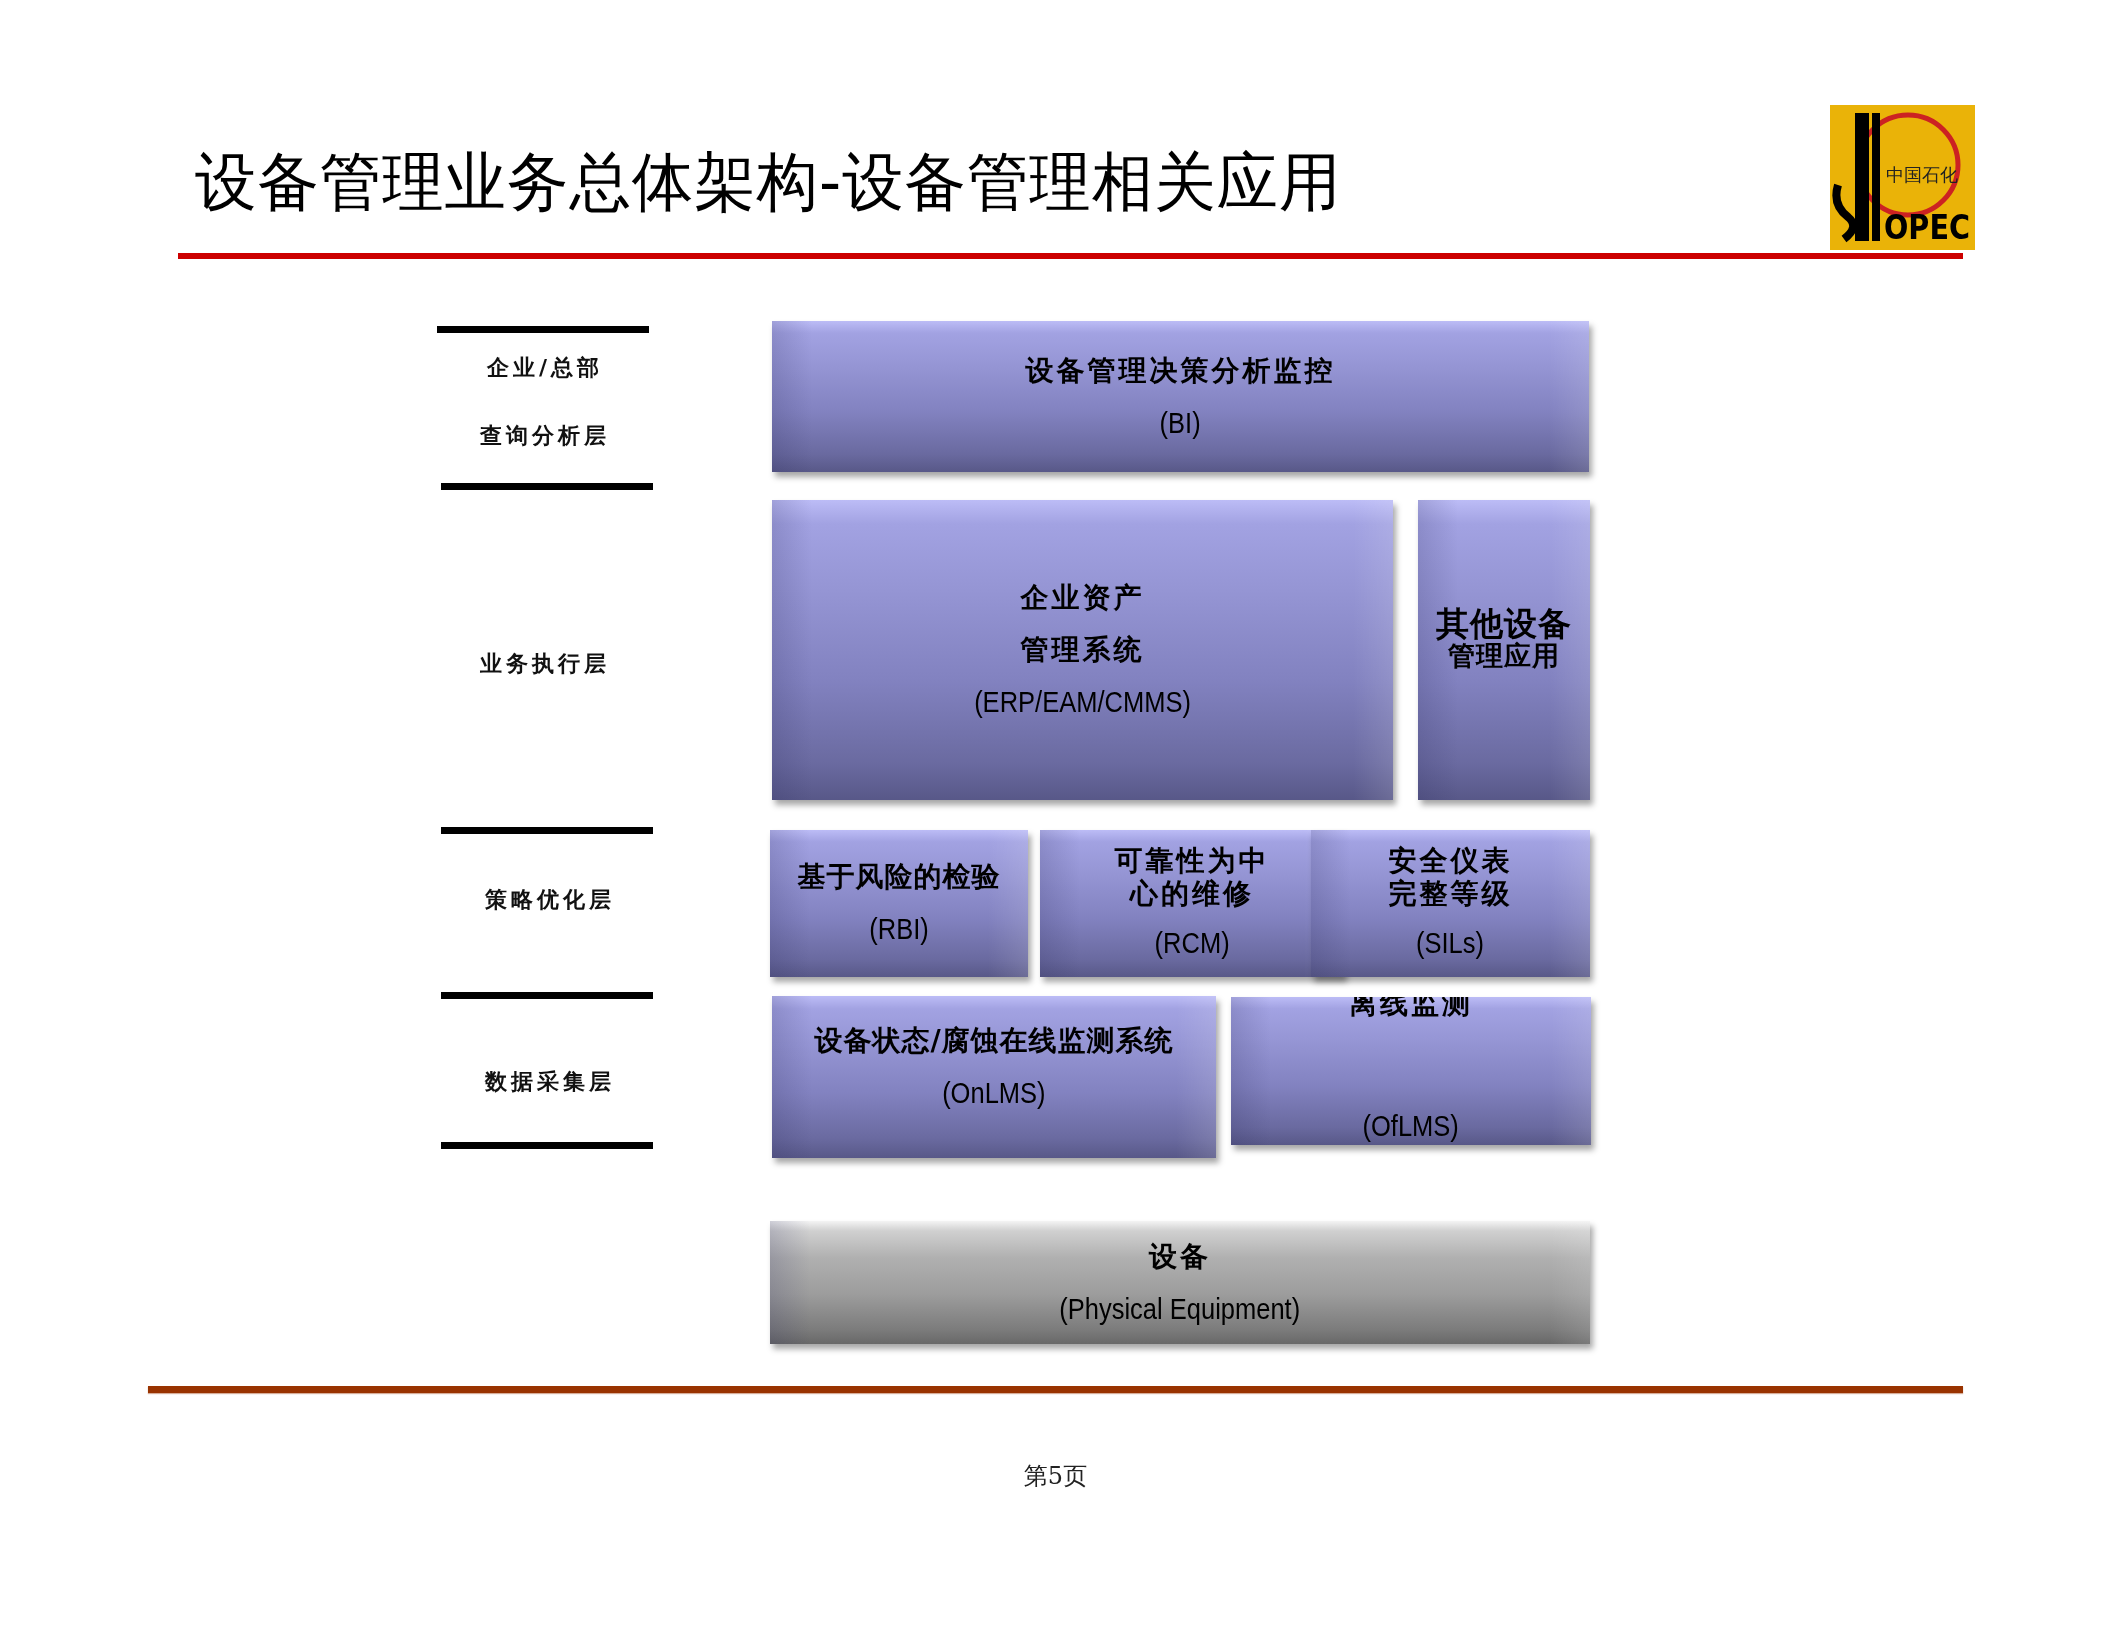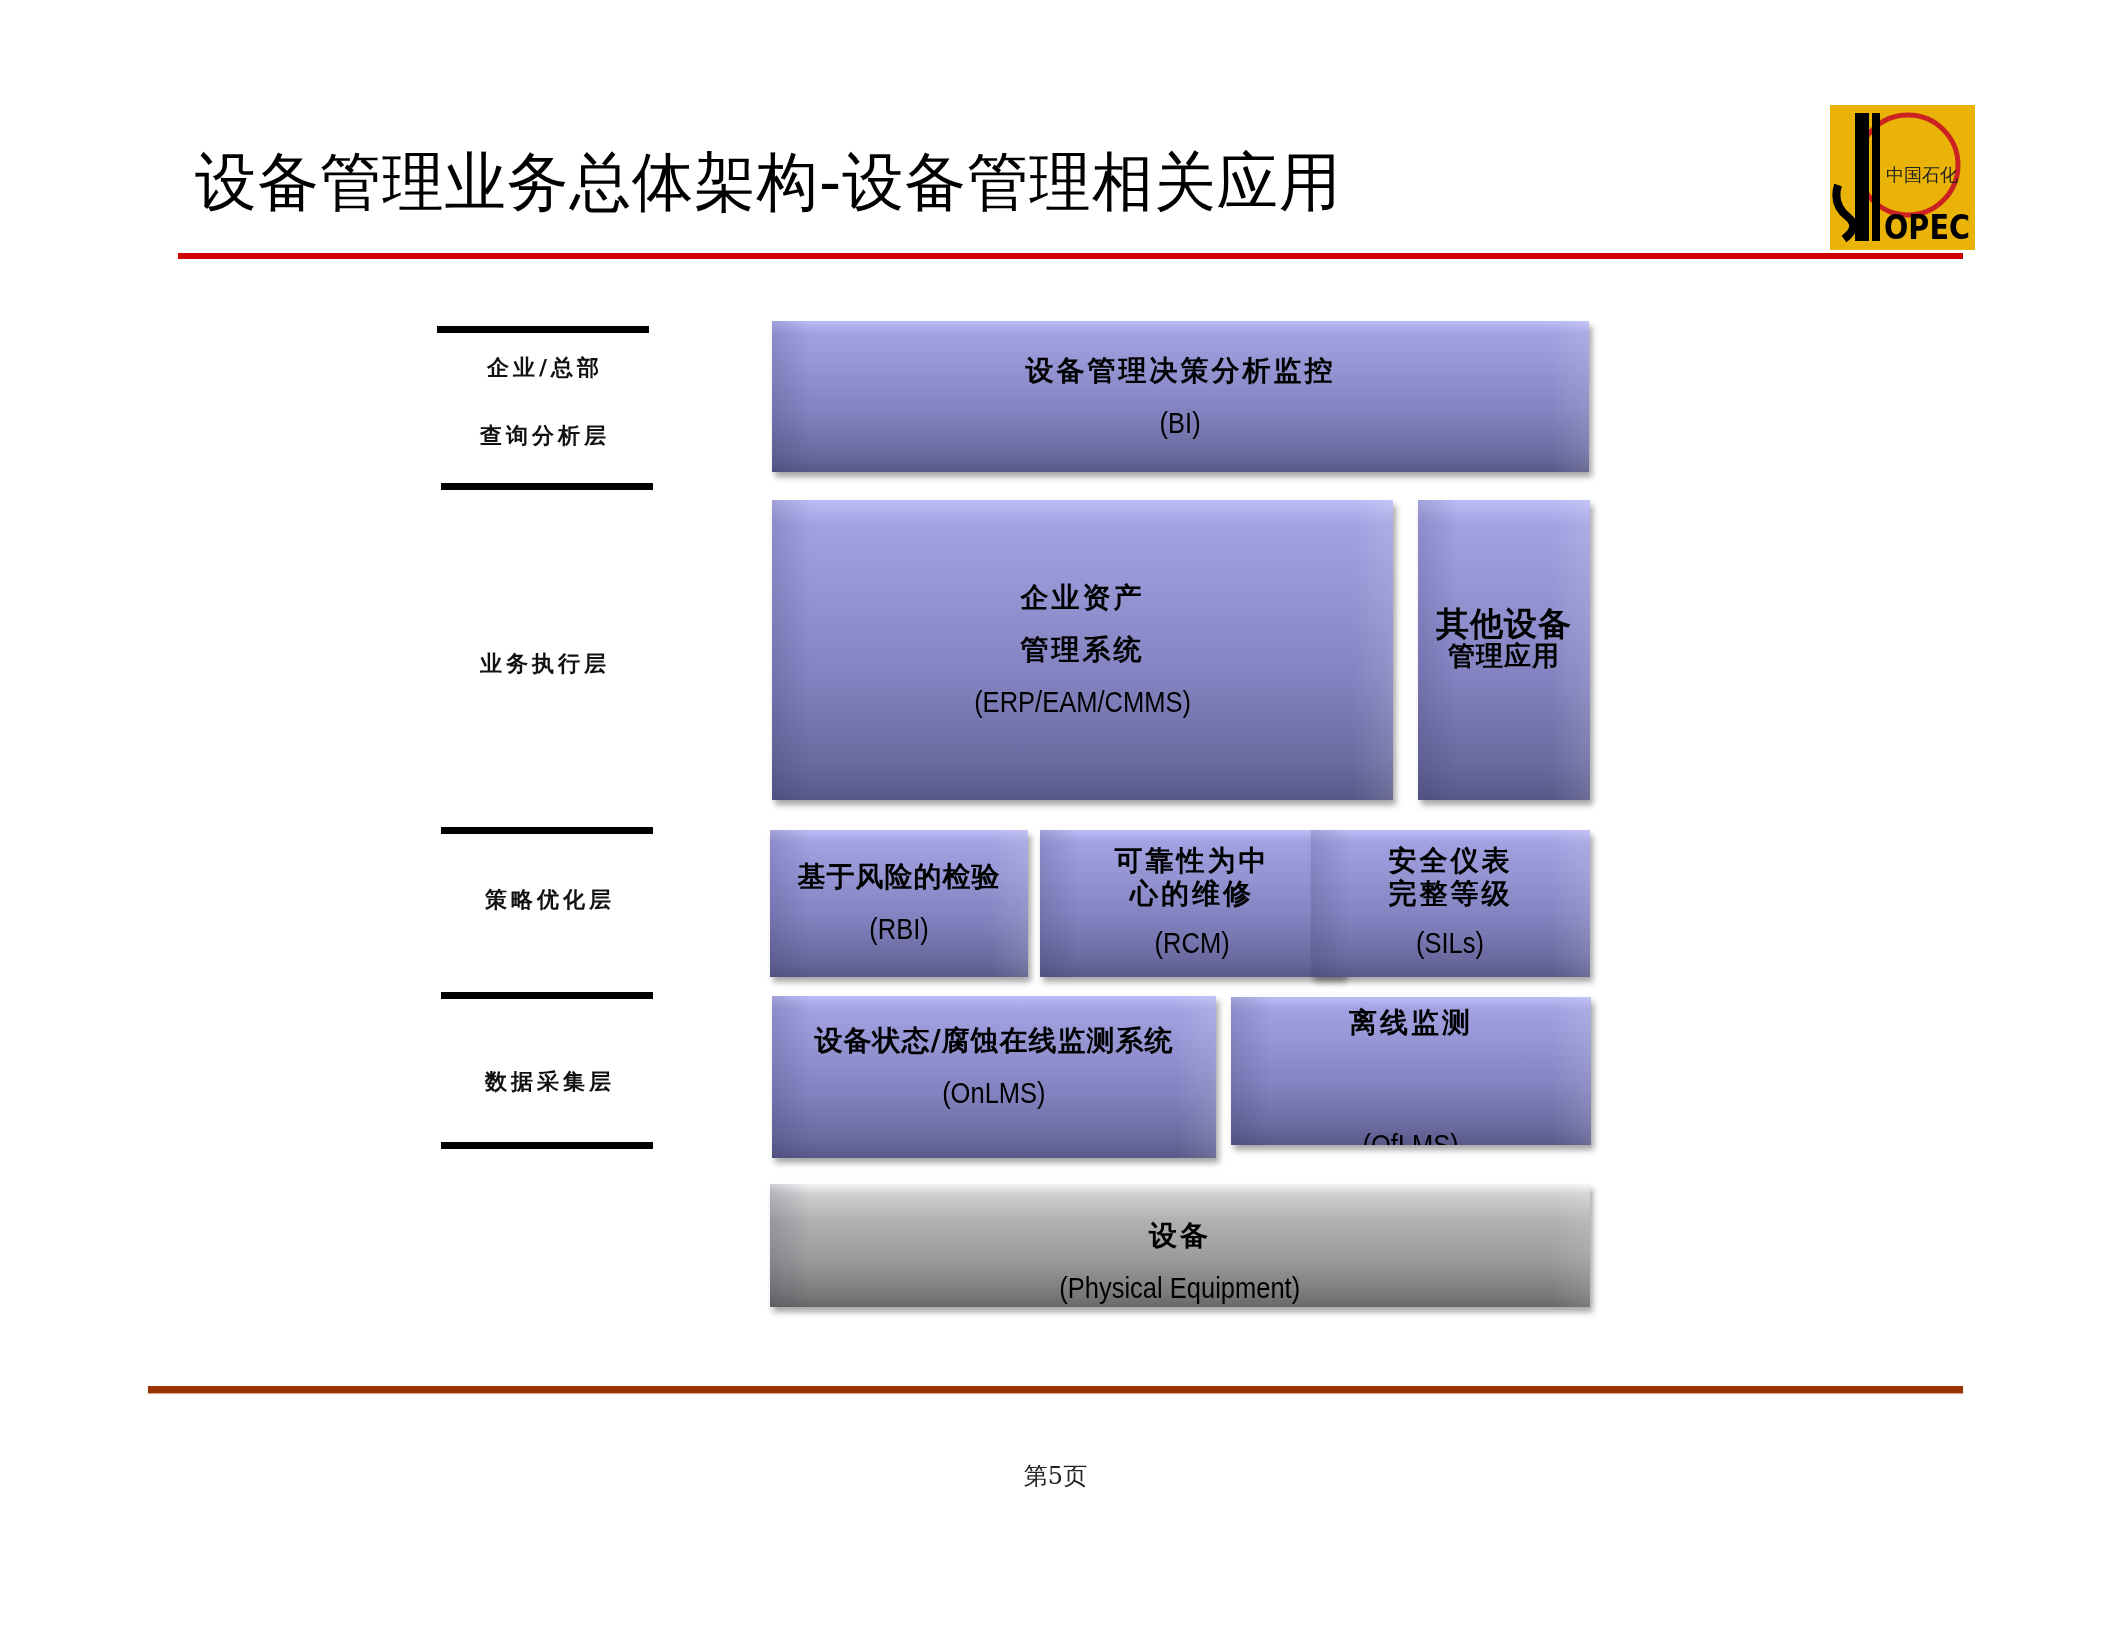--- a/index.html
+++ b/index.html
@@ -111,26 +111,26 @@
   <div class="gap"></div>
   <div class="t en">(SILs)</div>
 </div>
 
 <div class="box" style="left:772px; top:996px; width:444px; height:162px; justify-content:flex-start; padding-top:26px;">
   <div class="t" style="letter-spacing:1px;">设备状态/腐蚀在线监测系统</div>
   <div class="gap"></div>
   <div class="t en">(OnLMS)</div>
 </div>
 
-<div class="box" style="left:1231px; top:997px; width:360px; height:148px; justify-content:center; padding-top:26px;gap:42px;">
+<div class="box" style="left:1231px; top:997px; width:360px; height:148px; justify-content:flex-end; padding-top:26px;gap:42px;">
   <div class="t">离线监测</div>
   <div class="gap"></div>
   <div class="t en">(OfLMS)</div>
 </div>
 
-<div class="box gray" style="left:770px; top:1184px; width:820px; height:123px;justify-content:flex-end;">
+<div class="box gray" style="left:770px; top:1221px; width:820px; height:123px;">
   <div class="t">设备</div>
   <div class="gap"></div>
   <div class="t en">(Physical Equipment)</div>
 </div>
 
 <div class="abs rule-brown"></div>
 <div class="abs page-num">第5页</div>
 
 </body></html>

